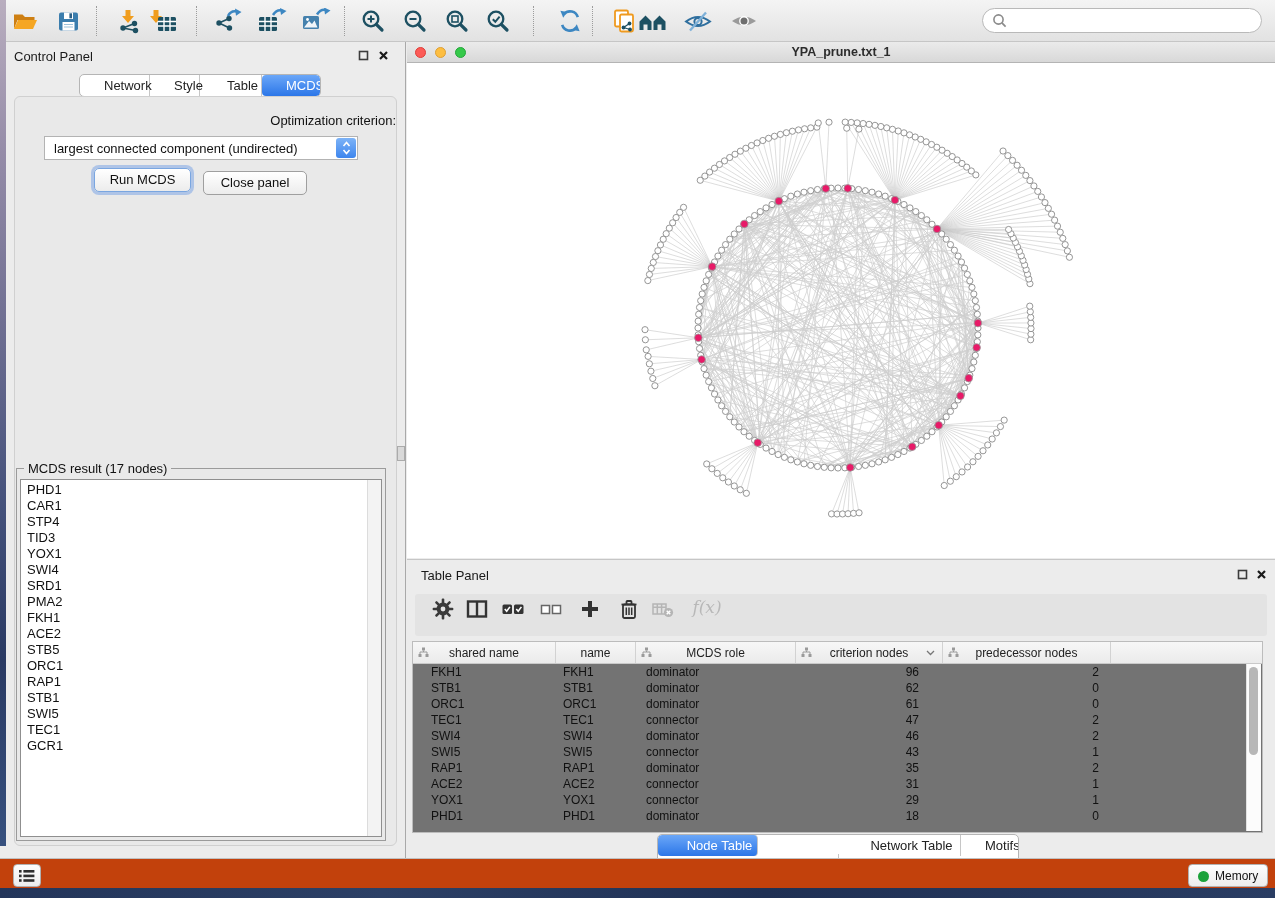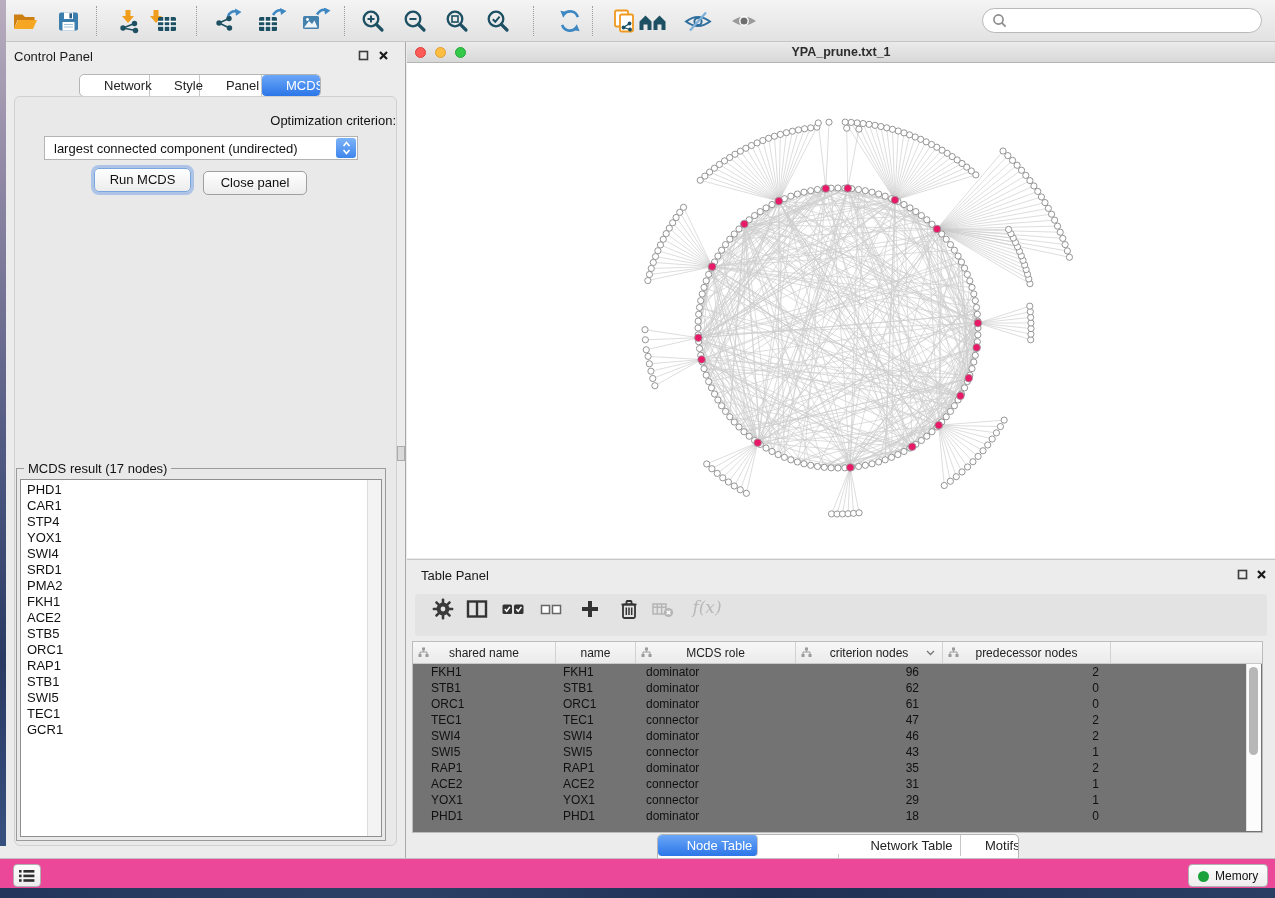--- a/index.html
+++ b/index.html
@@ -60,21 +60,21 @@
   .th{box-sizing:border-box;border-right:1px solid #d2d2d2;position:relative;display:flex;align-items:center;justify-content:center;font-size:12px;color:#222;}
   .th .tree{position:absolute;left:5px;top:5px;}
   .th .chev{position:absolute;right:7px;top:8px;}
   .tr{display:flex;height:16px;line-height:16px;font-size:12px;color:#111;}
   .td{box-sizing:border-box;overflow:hidden;white-space:nowrap;}
   .td.c0{padding-left:18px;}.td.c1{padding-left:7px;}.td.c2{padding-left:10px;}
   .td.c3{text-align:right;padding-right:24px;}.td.c4{text-align:right;padding-right:12px;}
   .tscroll{position:absolute;right:1px;top:22px;bottom:1px;width:14px;background:#fcfcfc;border-left:1px solid #e2e2e2;}
   .tthumb{position:absolute;left:2px;top:3px;width:9px;height:88px;background:#b7b7b7;border-radius:5px;}
   
-  .statusbar{left:0;top:858px;width:1275px;height:30px;background:#ec4899;border-top:1px solid #c0c0c0;box-sizing:border-box;}
+  .statusbar{left:0;top:858px;width:1275px;height:30px;background:#c2410c;border-top:1px solid #c0c0c0;box-sizing:border-box;}
   .sq-btn{position:absolute;background:linear-gradient(#fdfdfd,#ededed);border:1px solid #b1b1b1;border-radius:4px;box-sizing:border-box;}
   .mem-label{position:absolute;left:26px;top:4px;font-size:12px;color:#111;}
 </style>
 </head>
 <body>
 
 <div id="app">
 
   <div class="abs toolbar">
     <div class="tbi" style="left:8px">
@@ -224,21 +224,21 @@
       </svg>
   </div>
   <div class="panel-btn" style="left:377px;top:49px">
     <svg width="11" height="11">
         <path d="M2 2 L9 9 M9 2 L2 9" stroke="#1a1a1a" stroke-width="2.2"></path>
       </svg>
   </div>
   <div class="seg" style="left:79px;top:74px">
       <div class="segtab" style="width: 70px;">Network</div>
       <div class="segtab" style="width: 50px;">Style</div>
-      <div class="segtab" style="width: 62px;">Panel</div>
+      <div class="segtab" style="width: 62px;">Table</div>
       <div class="segtab sel" style="width: 58px;">MCDS</div>
     </div>
   <div class="abs cp-content"></div>
   <div class="abs opt-label">Optimization criterion:</div>
   <div class="abs select">
     <span class="val">largest connected component (undirected)</span>
     <span class="stepper">
       <svg width="9" height="14" viewBox="0 0 9 14">
           <path d="M1.5 5 L4.5 1.5 L7.5 5 M1.5 9 L4.5 12.5 L7.5 9" stroke="#fff" stroke-width="1.6" fill="none"></path>
         </svg>
@@ -247,20 +247,21 @@
   <div class="btn focus" style="left:94px;top:168px;width:97px">Run MCDS</div>
   <div class="btn" style="left:203px;top:171px;width:104px">Close panel</div>
 
   <div class="abs grp">
     <span class="grp-title">MCDS result (17 nodes)</span>
     <div class="lst">
       <ul>
           <li>PHD1</li>
           <li>CAR1</li>
           <li>STP4</li>
+          <li>TID3</li>
           <li>YOX1</li>
           <li>SWI4</li>
           <li>SRD1</li>
           <li>PMA2</li>
           <li>FKH1</li>
           <li>ACE2</li>
           <li>STB5</li>
           <li>ORC1</li>
           <li>RAP1</li>
           <li>STB1</li>

